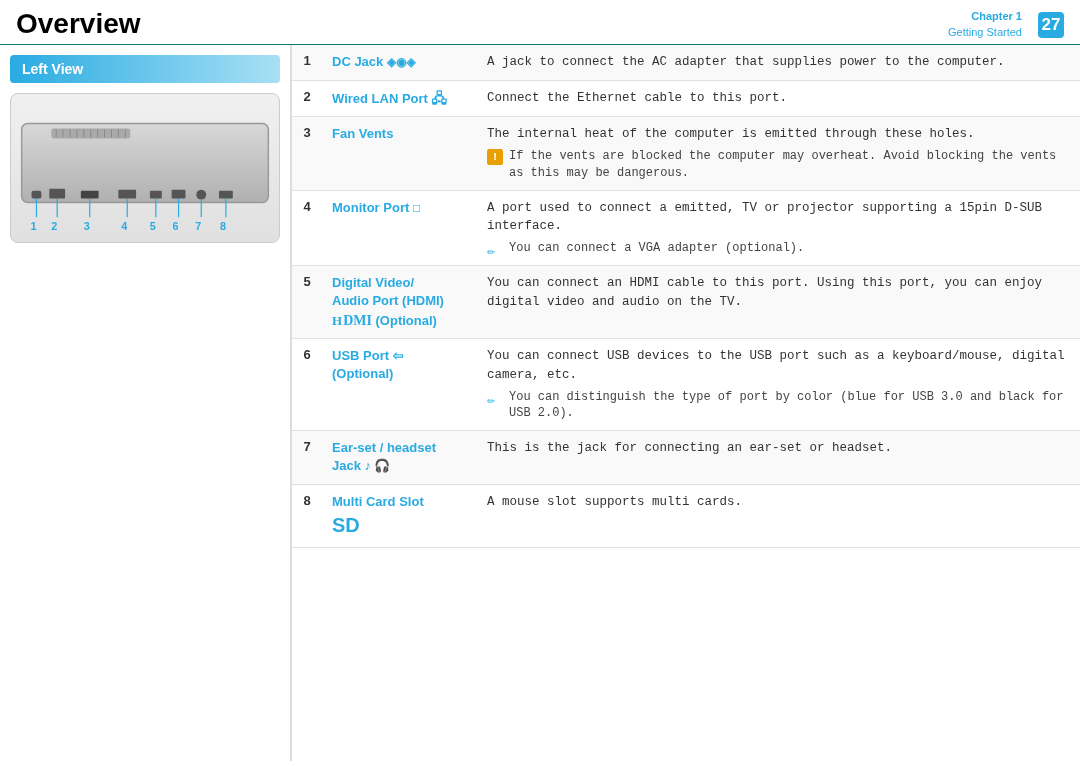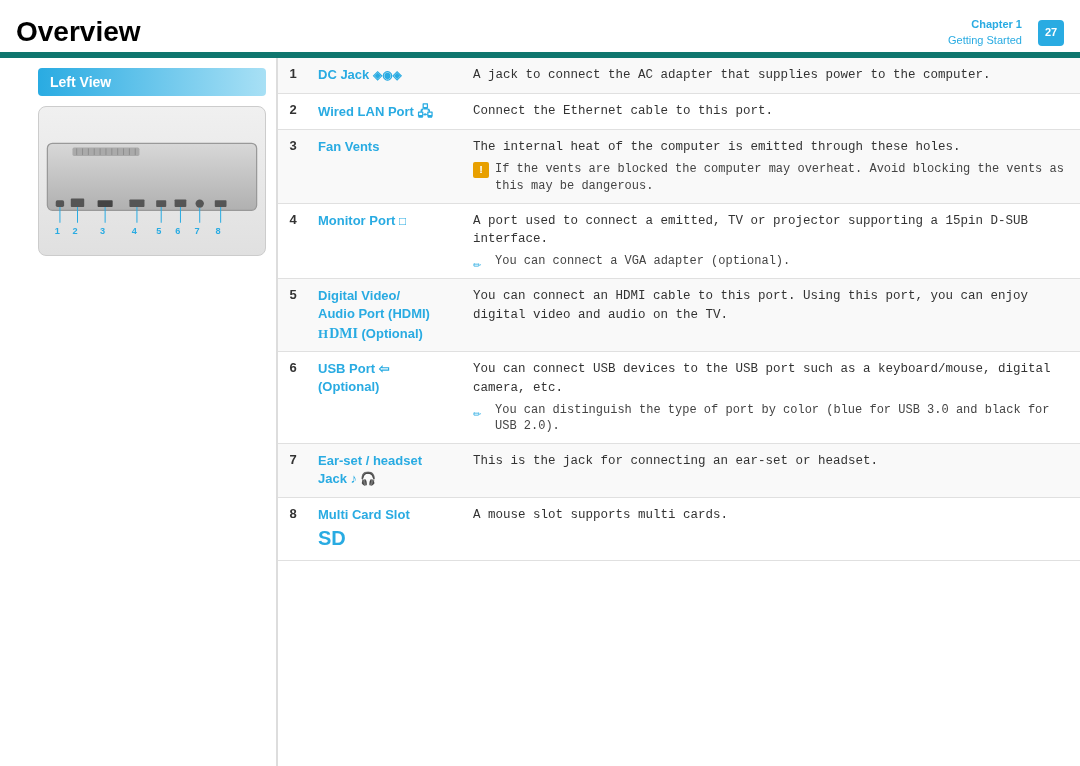--- a/index.html
+++ b/index.html
@@ -11,22 +11,22 @@
       overflow: hidden;
       font-size: 13px;
       color: #333;
     }
 
     
     .header {
       display: flex;
       justify-content: space-between;
       align-items: flex-end;
-      padding: 16px 16px 4px 16px;
-      border-bottom: 6px solid #0f766e;
+      padding: 8px 16px 4px 16px;
+      border-bottom: 1px solid #0f766e;
     }
     .header-title {
       font-size: 28px;
       font-weight: bold;
       color: #000;
     }
     .header-right {
       text-align: right;
       font-size: 11px;
       color: #29abe2;
@@ -34,42 +34,41 @@
     }
     .header-right .chapter {
       display: flex;
       align-items: center;
       gap: 16px;
       justify-content: flex-end;
     }
     .page-badge {
       background: #29abe2;
       color: #fff;
-      font-size: 11px;
+      font-size: 17px;
       font-weight: bold;
       width: 26px;
       height: 26px;
       border-radius: 4px;
       display: flex;
       align-items: center;
       justify-content: center;
     }
 
     
     .main {
       display: flex;
       height: calc(766px - 50px);
     }
 
     
     .left-panel {
-      width: 248px;
+      width: 290px;
       padding: 10px;
       flex-shrink: 0;
-      margin-left: 28px;
     }
     .left-view-label {
       background: linear-gradient(to right, #29abe2, #a8e0f5);
       color: #fff;
       font-weight: bold;
       font-size: 14px;
       padding: 6px 12px;
       border-radius: 4px;
       margin-bottom: 10px;
     }

